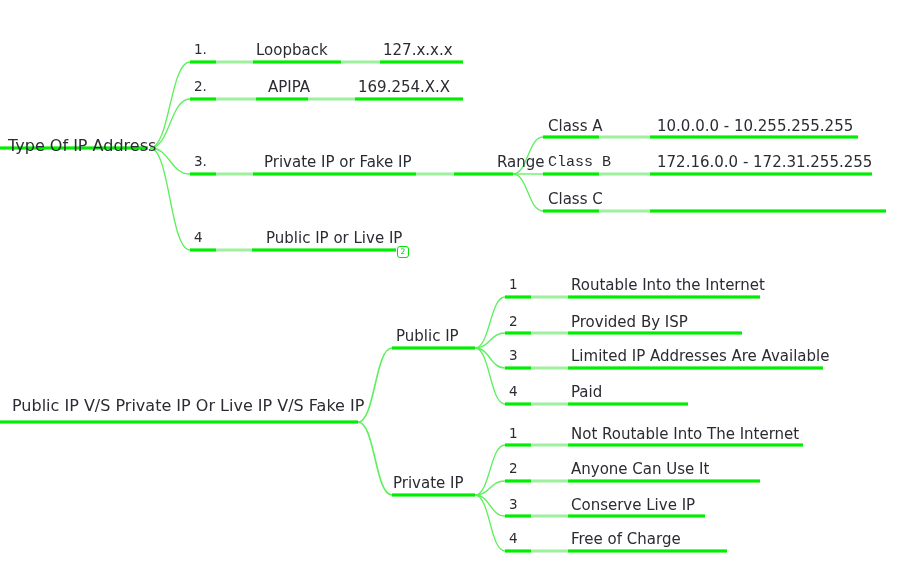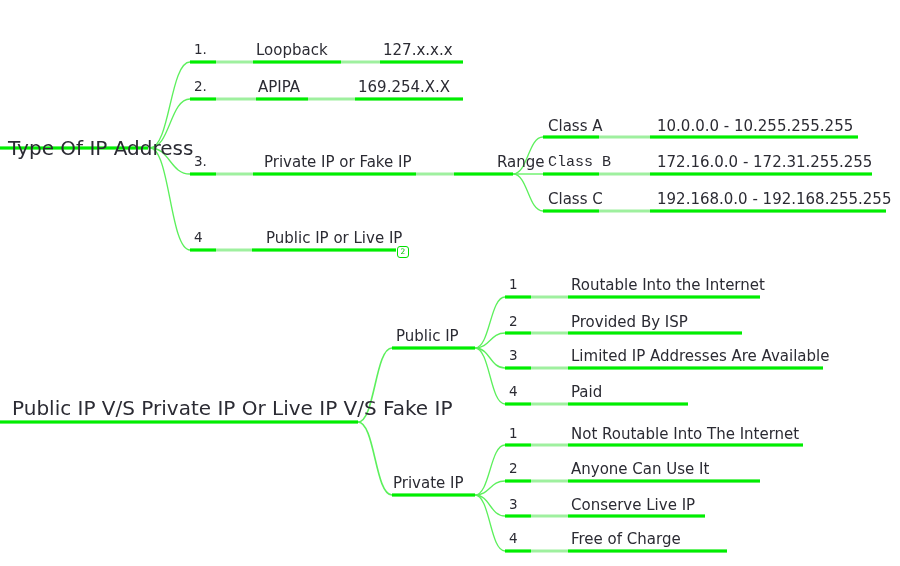--- a/index.html
+++ b/index.html
@@ -22,21 +22,21 @@
     height: 566px;
     pointer-events: none;
   }
   .node {
     position: absolute;
     color: #2b2b33;
     font-size: 15px;
     line-height: 1;
     white-space: nowrap;
   }
-  .node.root-node { font-size: 20px; }
+  .node.root-node { font-size: 16px; }
   .node.num { font-size: 13.5px; }
   .badge {
     position: absolute;
     box-sizing: border-box;
     border: 1.2px solid #00e000;
     border-radius: 3px;
     color: #00c000;
     font-size: 7.5px;
     line-height: 9px;
     text-align: center;
@@ -124,40 +124,39 @@
       <line x1="568" x2="727" y1="551" y2="551" stroke="#00ee00" stroke-width="3" stroke-linecap="butt"></line>
     </svg>
 
   <div class="node root-node" style="left:8px; top:138px;">Type Of IP Address</div>
 
   <div class="node num" style="left:194px; top:43px;">1.</div>
   <div class="node" style="left:256px; top:43px;">Loopback</div>
   <div class="node" style="left:383px; top:43px;">127.x.x.x</div>
 
   <div class="node num" style="left:194px; top:80px;">2.</div>
-  <div class="node" style="left:258px; top:80px;">APIPA</div>
+  <div class="node" style="left:268px; top:80px;">APIPA</div>
   <div class="node" style="left:358px; top:80px;">169.254.X.X</div>
 
   <div class="node num" style="left:194px; top:155px;">3.</div>
   <div class="node" style="left:256px; top:155px;margin-left:8px;">Private IP or Fake IP</div>
   <div class="node" style="left:457px; top:155px;margin-left:40px;">Range</div>
 
   <div class="node num" style="left:194px; top:231px;">4</div>
   <div class="node" style="left:266px; top:231px;">Public IP or Live IP</div>
 
   <div class="badge" style="left:397px; top:246px; width:12px; height:12px;">2</div>
 
   <div class="node" style="left:548px; top:119px;">Class A</div>
   <div class="node" style="left:657px; top:119px;">10.0.0.0 - 10.255.255.255</div>
 
   <div class="node" style="left:548px; top:155px;font-family:Liberation Mono, monospace;">Class B</div>
   <div class="node" style="left:657px; top:155px;">172.16.0.0 - 172.31.255.255</div>
 
   <div class="node" style="left:548px; top:192px;">Class C</div>
-  <div class="node" style="left:657px; top:192px;">192.168.0.0 - 192.168.255.255</div>
 
   <div class="node root-node" style="left:12px; top:398px;">Public IP V/S Private IP Or Live IP V/S Fake IP</div>
 
   <div class="node" style="left:396px; top:329px;">Public IP</div>
   <div class="node" style="left:393px; top:476px;">Private IP</div>
 
   <div class="node num" style="left:509px; top:278px;">1</div>
   <div class="node" style="left:571px; top:278px;">Routable Into the Internet</div>
 
   <div class="node num" style="left:509px; top:315px;">2</div>

